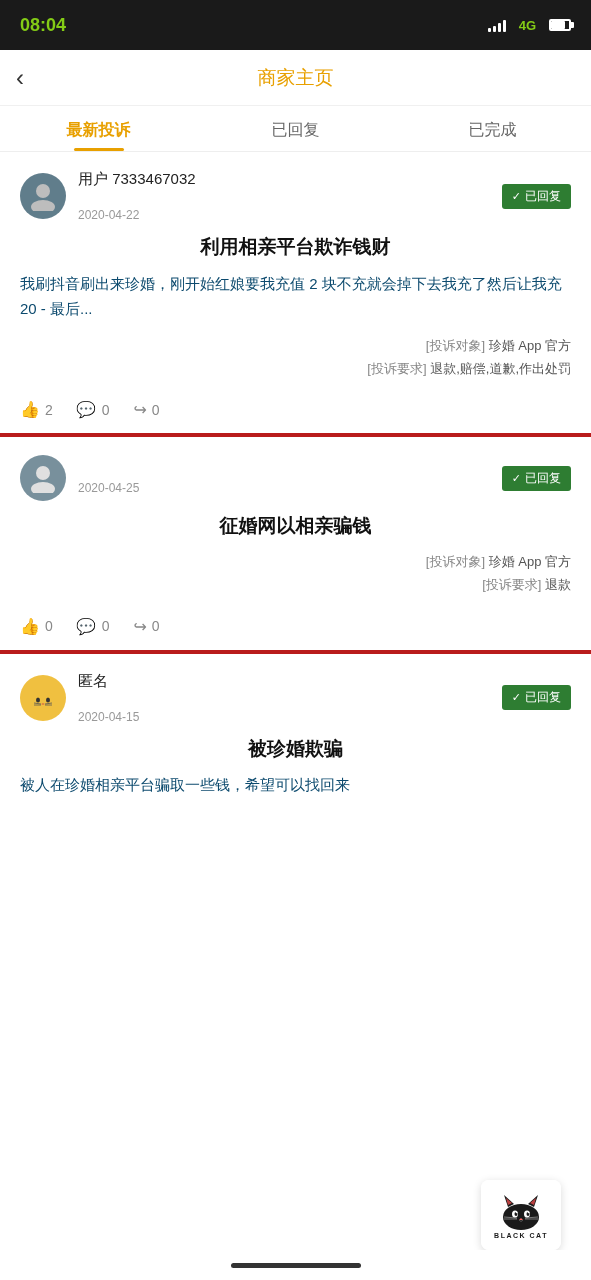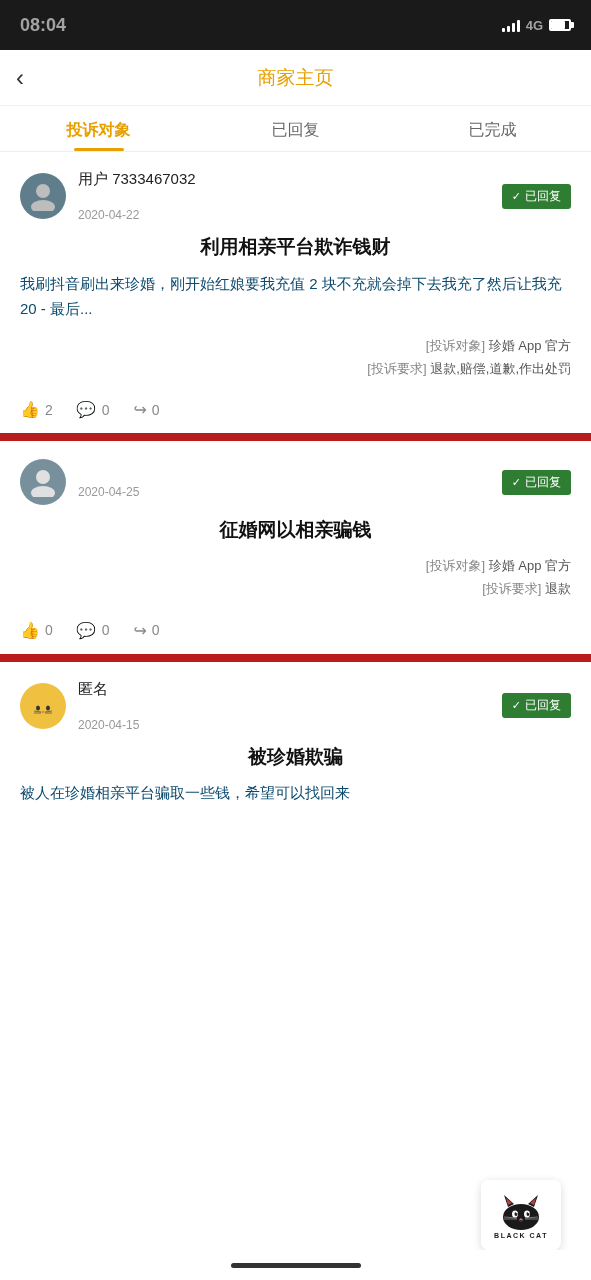--- a/index.html
+++ b/index.html
@@ -14,30 +14,30 @@
     }
 
     
     .status-bar {
       background: #1a1a1a;
       height: 50px;
       display: flex;
       align-items: center;
       justify-content: space-between;
       padding: 0 20px;
-      color: #a3a3a3;
+      color: #84cc16;
     }
     .status-time {
       font-size: 18px;
       font-weight: 600;
     }
     .status-icons {
       display: flex;
       align-items: center;
-      gap: 6px;
+      gap: 13px;
       font-size: 14px;
     }
     .signal-bars {
       display: flex;
       align-items: flex-end;
       gap: 2px;
       height: 14px;
     }
     .signal-bars span {
       background: #fff;
@@ -121,21 +121,21 @@
       width: 50px;
       height: 3px;
       background: #e8a000;
       border-radius: 2px;
     }
 
     
     .complaint-card {
       background: #fff;
       padding: 18px 20px 14px;
-      border-bottom: 8px solid #b91c1c;
+      border-bottom: 4px solid #b91c1c;
     }
     .card-header {
       display: flex;
       align-items: center;
       margin-bottom: 12px;
     }
     .avatar-cat {
       width: 100%;
       height: 100%;
       background: #f0c040;
@@ -284,21 +284,21 @@
   </div>
 </div>
 
 <div class="nav-bar">
   <span class="nav-back">‹</span>
   <span class="nav-title">商家主页</span>
 </div>
 
 <div class="tabs">
   <div class="tab-item active">
-    <span>投诉对象</span>
+    <span>最新投诉</span>
   </div>
   <div class="tab-item">
     <span>已回复</span>
   </div>
   <div class="tab-item">
     <span>已完成</span>
   </div>
 </div>
 
 <div class="complaint-card">

